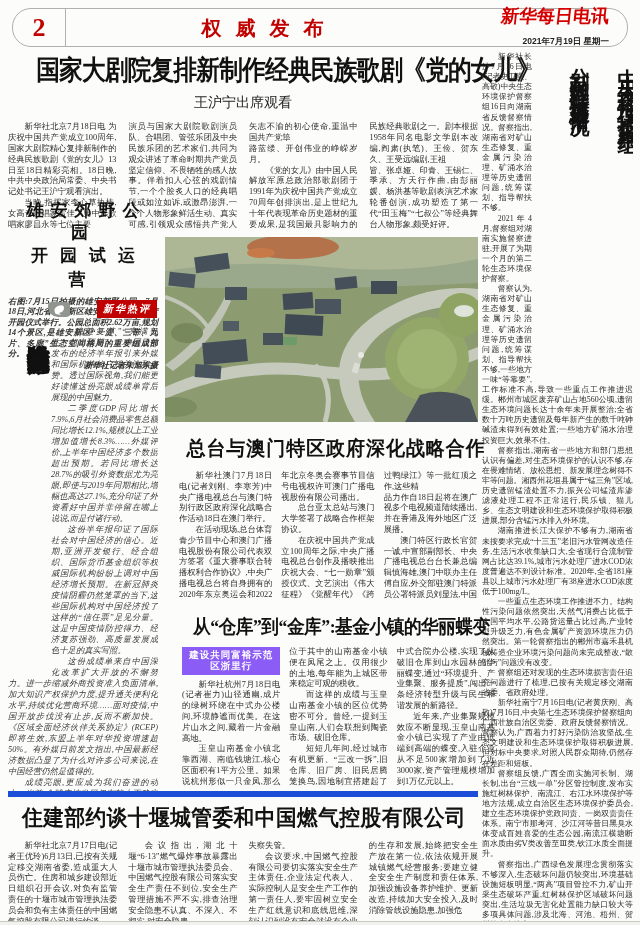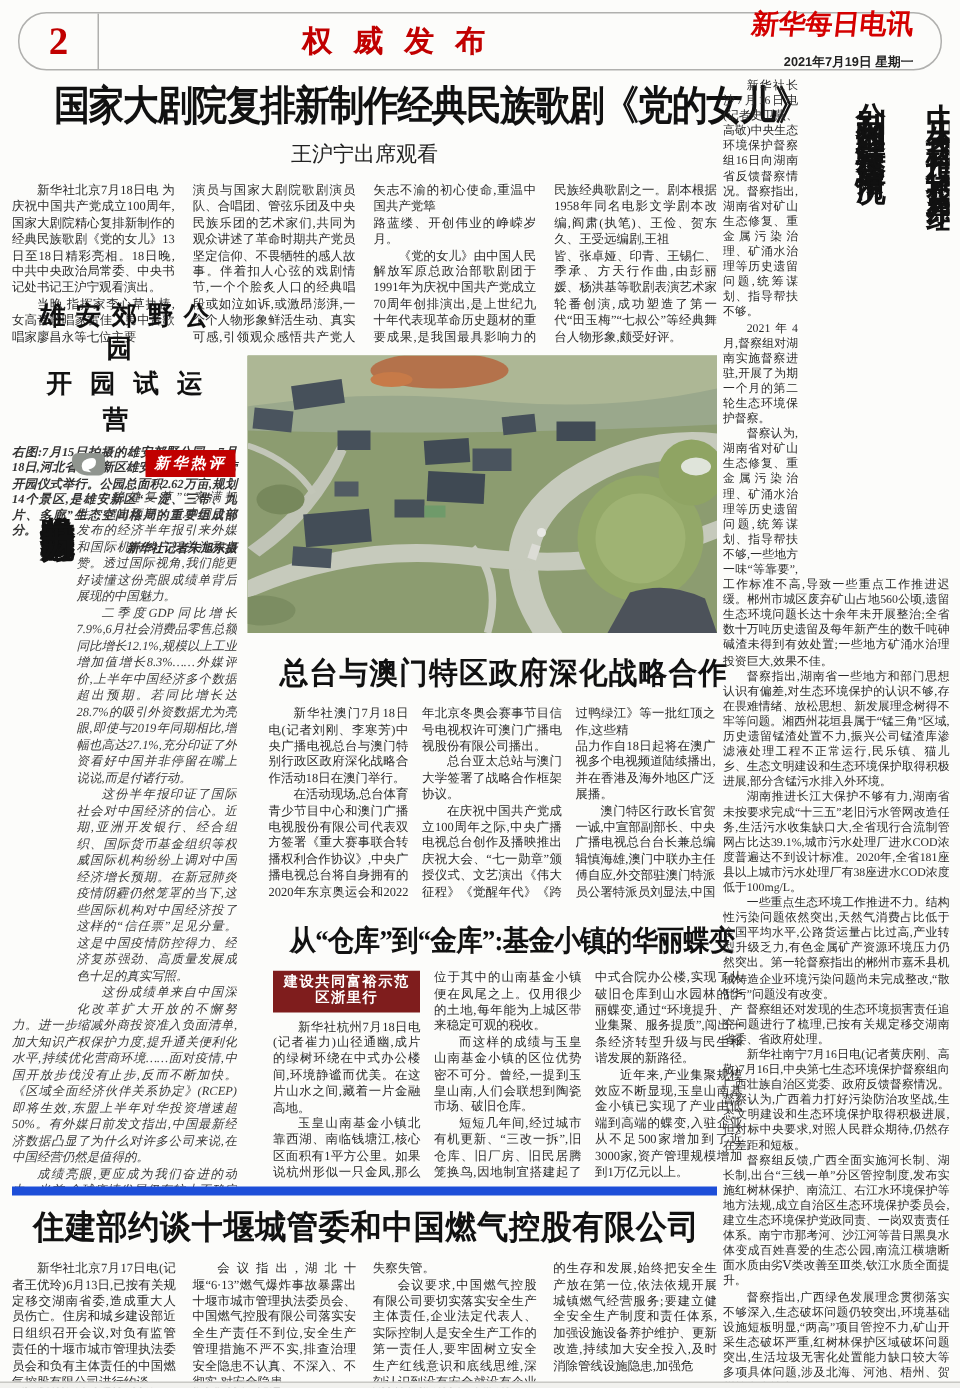--- a/index.html
+++ b/index.html
@@ -46,21 +46,21 @@
   
   .macao{position:absolute;left:179px;top:435px;width:298px;}
   .sub-headline{font-size:20px;font-weight:bold;text-align:center;white-space:nowrap;letter-spacing:1px;
                 transform:scaleX(0.95);transform-origin:center;color:#111;}
   .macao-cols{margin-top:9px;height:140px;overflow:hidden;column-count:3;column-gap:9px;}
   
   .fund{position:absolute;left:182px;top:614px;width:313px;}
   .fund-headline{font-size:19px;font-weight:bold;text-align:center;white-space:nowrap;letter-spacing:-0.5px;
                  transform:scaleX(0.93);transform-origin:center;color:#111;}
   .fund-cols{margin-top:7px;height:142px;overflow:hidden;column-count:3;column-gap:9px;}
-  .fund-badge{background:#7f1d1d;color:#fff;font-weight:bold;font-size:9.5px;padding:3px 4px;text-align:center;
+  .fund-badge{background:#8b5cf6;color:#fff;font-weight:bold;font-size:9.5px;padding:3px 4px;text-align:center;
               letter-spacing:1px;margin-bottom:5px;font-family:"Liberation Sans",sans-serif;}
   
   .min{position:absolute;left:8px;top:791px;width:470px;border-top:6px solid #1d4ed8;padding-top:6px;}
   .min-headline{font-size:22px;font-weight:bold;text-align:center;white-space:nowrap;letter-spacing:0.5px;
                 transform:scaleX(0.94);transform-origin:center;color:#111;}
   .min-cols{margin-top:8px;height:88px;overflow:hidden;column-count:4;column-gap:11px;}
   
   .insp{position:absolute;left:482px;top:52px;width:151px;height:869px;overflow:hidden;}
   .insp-vt-wrap{float:right;width:94px;height:322px;margin-left:7px;margin-bottom:4px;display:flex;flex-direction:row;}
   .insp-vt{writing-mode:vertical-rl;text-orientation:upright;font-weight:bold;color:#111;height:100%;}

